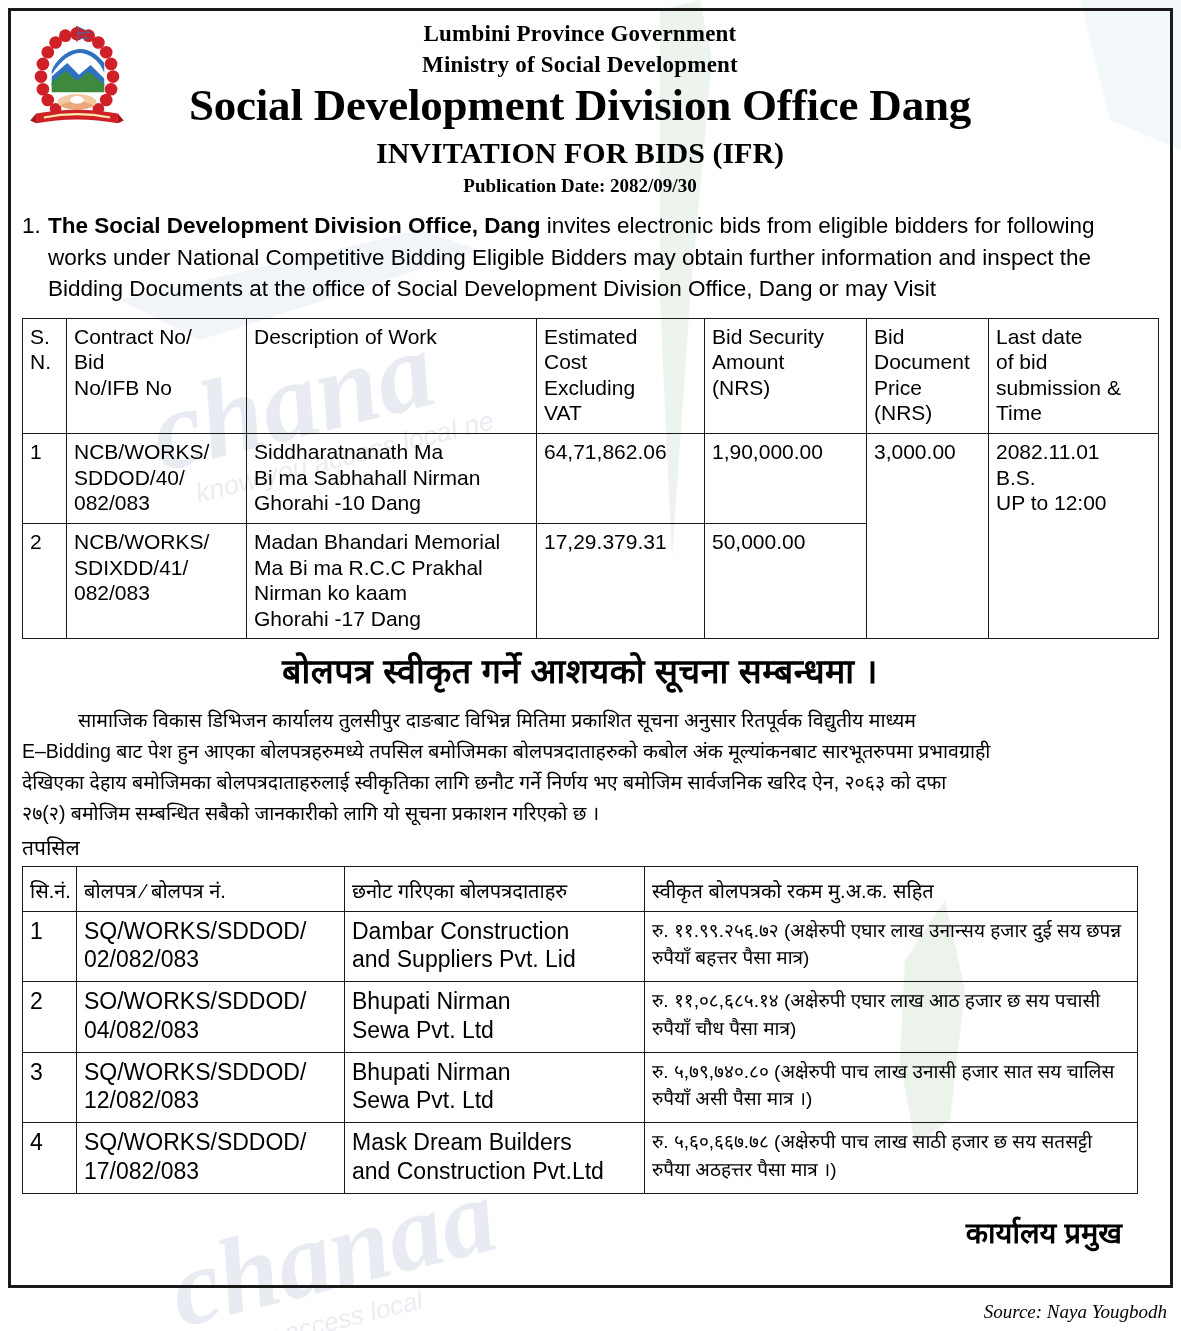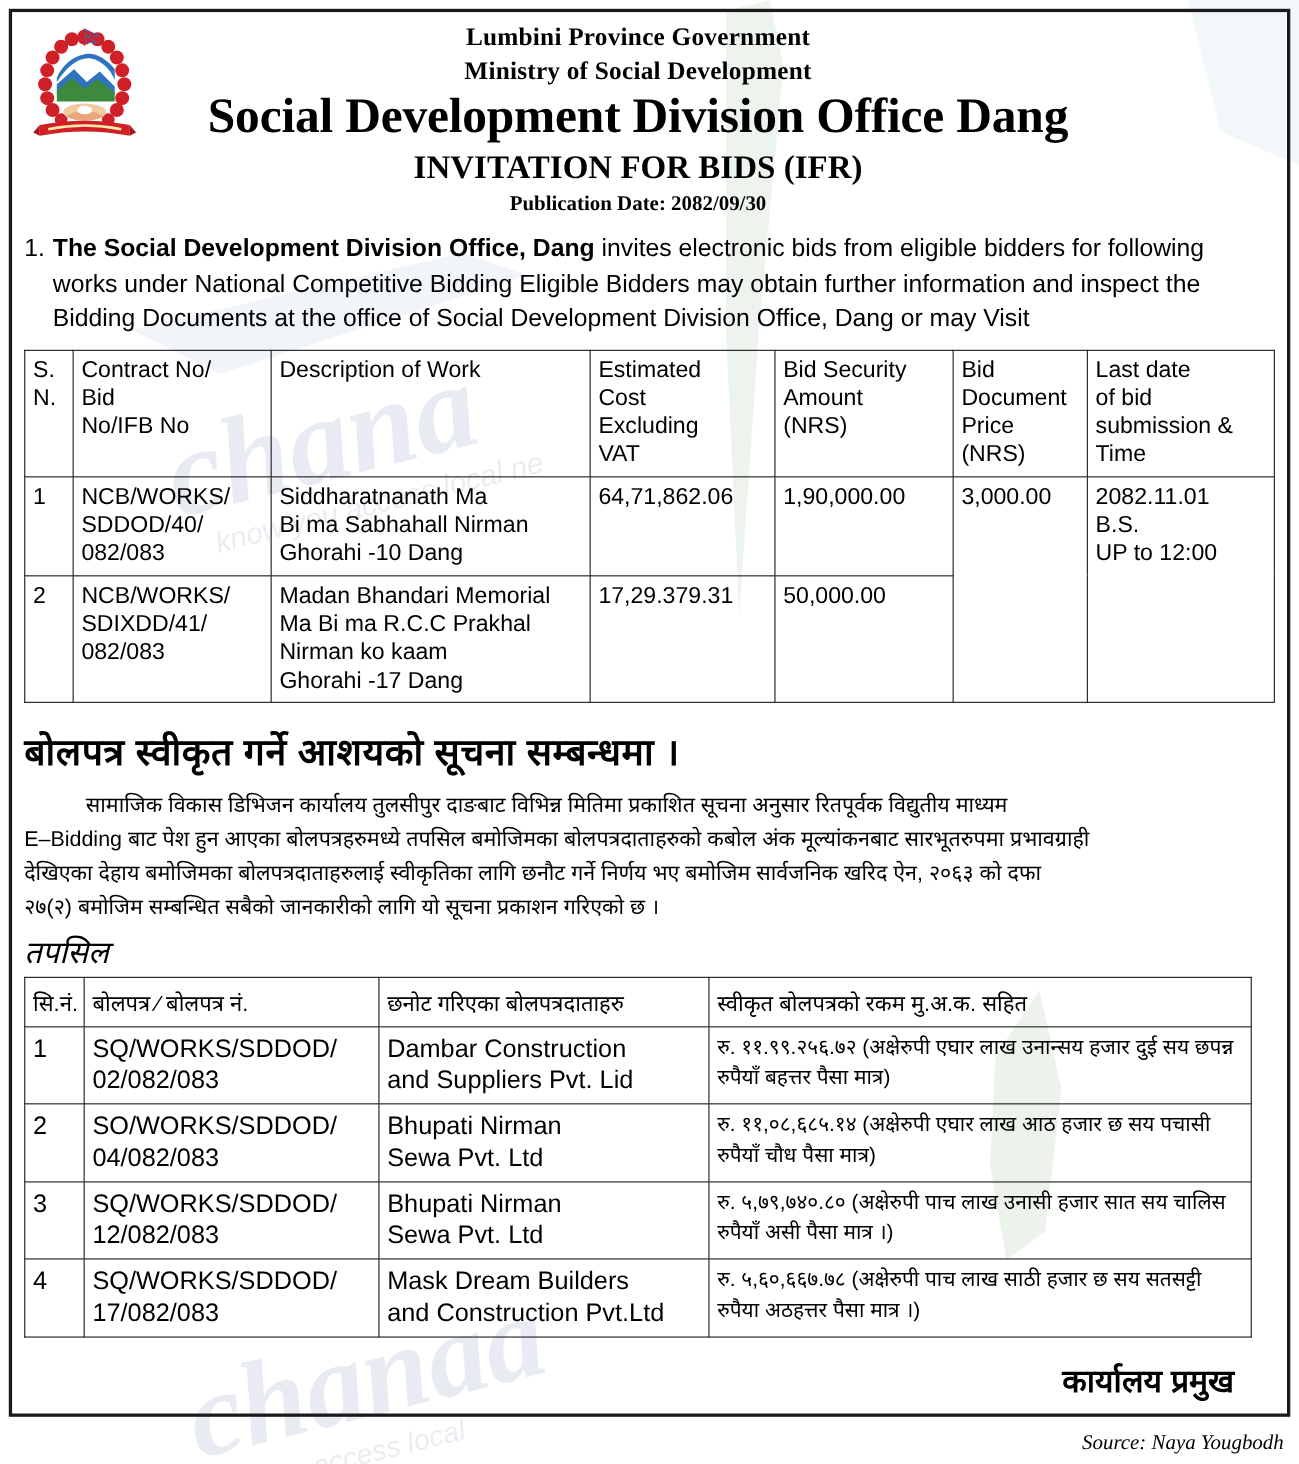--- a/index.html
+++ b/index.html
@@ -144,43 +144,42 @@
   .t1 .c-sec   { width: 162px; }
   .t1 .c-price { width: 122px; }
   .t1 .c-last  { width: 170px; }
   .mid { vertical-align: middle; }
 
   
   .np {
     font-family: "Liberation Sans", sans-serif;
   }
   .np-title {
-    text-align: left;
+    text-align: center;
     font-size: 34px;
     font-weight: bold;
-    margin-top: 20px;
+    margin-top: 8px;
     letter-spacing: .5px;
   }
   .np-para {
     margin-top: 12px;
     font-size: 19.5px;
     line-height: 1.58;
     text-align: justify;
     text-indent: 56px;
   }
   .np-para2 {
     font-size: 19.5px;
     line-height: 1.58;
     text-align: justify;
   }
   .np-tapsil {
-    font-size: 28px;
+    font-size: 21px;
     margin-top: 4px;
     font-weight: normal;
-    font-style: italic;
   }
 
   .t2 { margin-top: 5px; }
   .t2 td, .t2 th { font-size: 23px; line-height: 1.25; padding: 6px 8px 9px 8px; }
   .t2 .c2-sn   { width: 54px; }
   .t2 .c2-no   { width: 268px; }
   .t2 .c2-name { width: 300px; }
   .t2 .c2-amt  { width: auto; }
   .t2 .np-cell { font-size: 19px; line-height: 1.45; }
   .t2 .hdr-np  { font-size: 20px; line-height: 1.3; padding-top: 11px; padding-bottom: 7px;}

